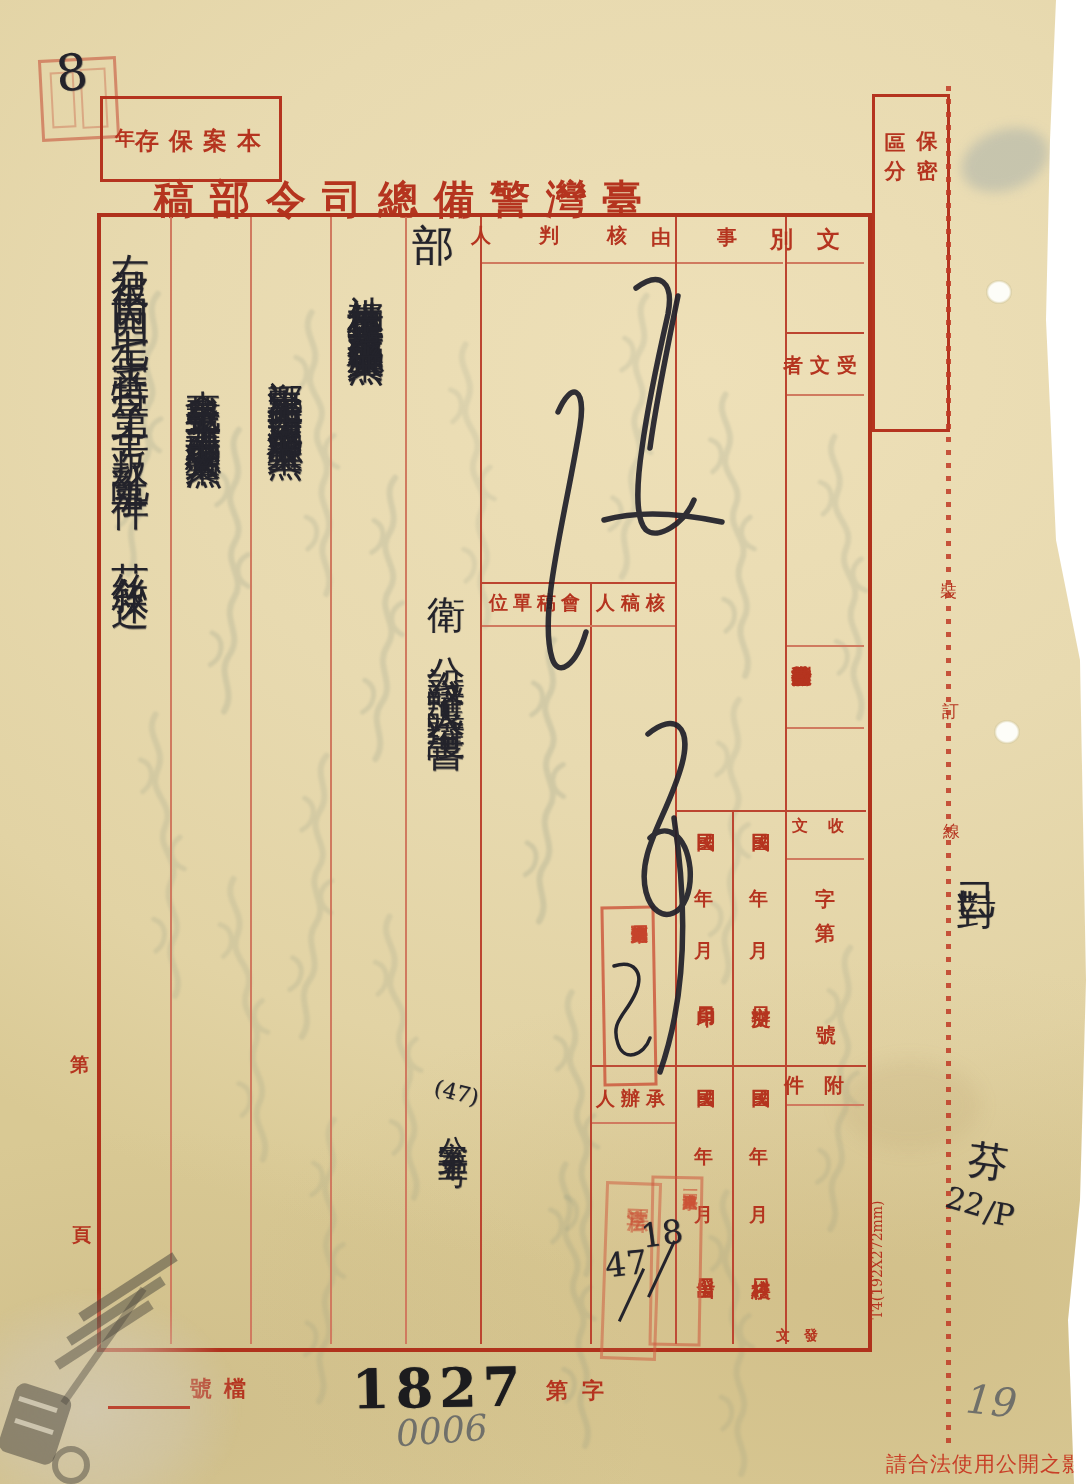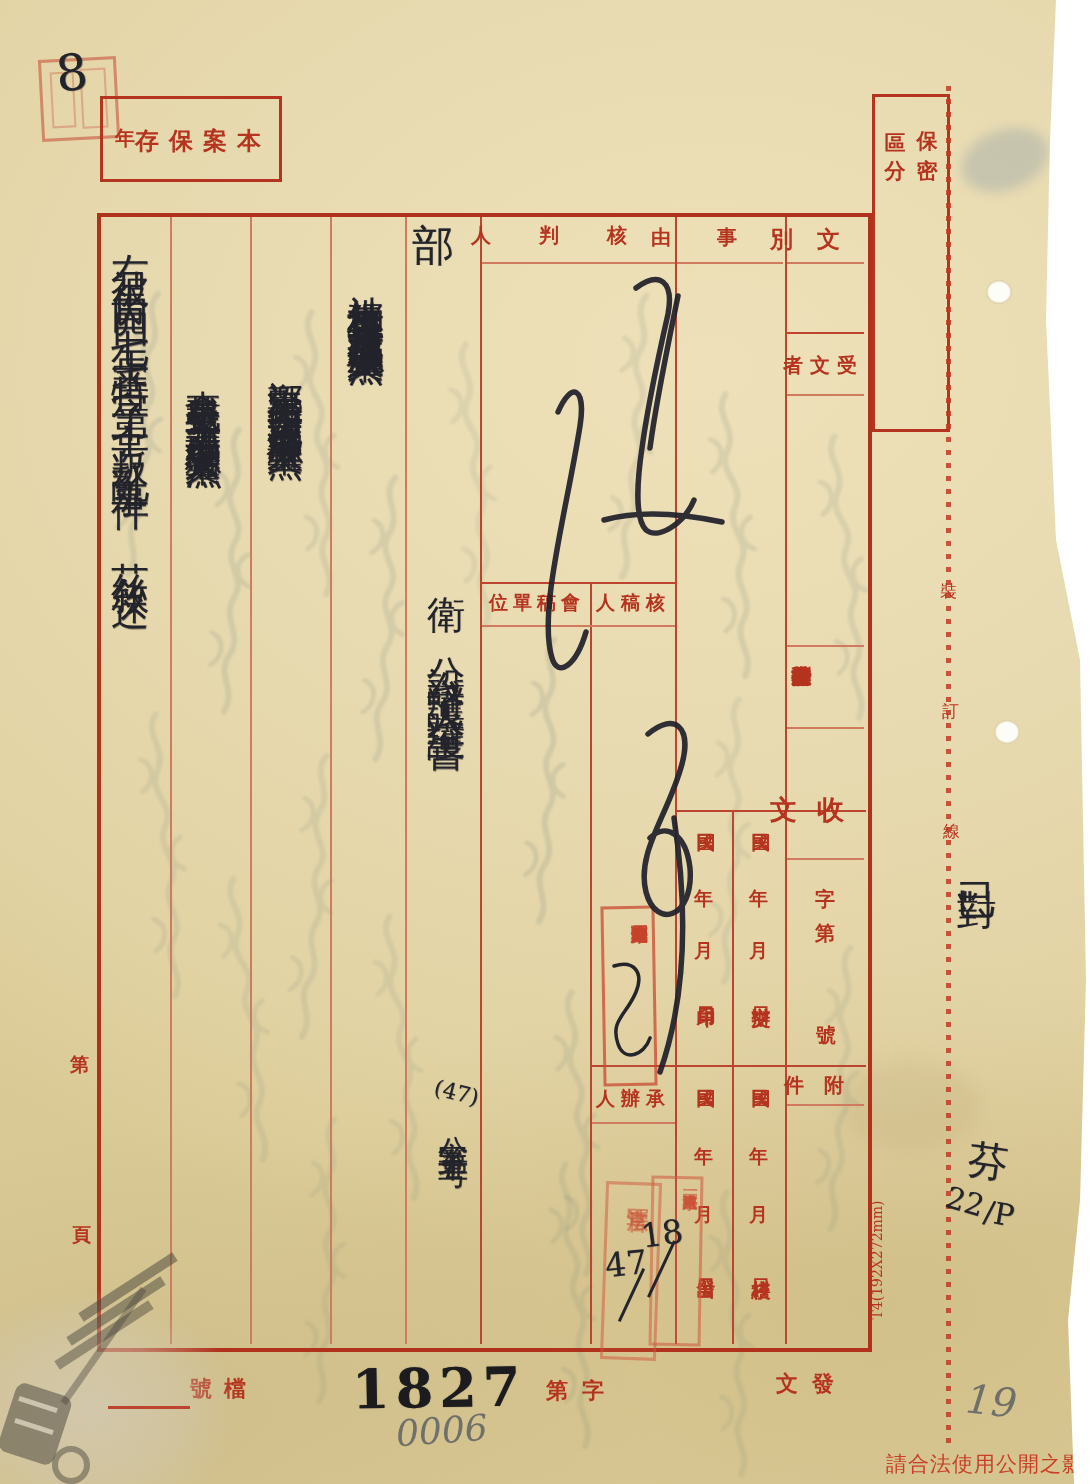--- a/index.html
+++ b/index.html
@@ -114,20 +114,21 @@
   </div>
   <div class="abs hand" style="left:56px;top:44px;font-size:50px;transform:rotate(-6deg)">8</div>
 
   
   <div class="bx" style="left:100px;top:96px;width:176px;height:80px">
     <span class="p" style="position:absolute;left:12px;top:26px;font-size:20px">年</span>
     <span class="p rtl" style="position:absolute;right:8px;top:26px;font-size:24px;letter-spacing:10px">本案保存</span>
   </div>
 
   
+  <div class="abs p rtl" style="left:118px;top:172px;width:540px;font-size:40px;letter-spacing:16px">臺灣警備總司令部稿</div>
 
   
 
   
   <div class="bx" style="left:872px;top:94px;width:72px;height:332px">
     <div class="p vert" style="position:absolute;left:38px;top:16px;font-size:21px;letter-spacing:28px">保密</div>
     <div class="p vert" style="position:absolute;left:6px;top:20px;font-size:21px;letter-spacing:26px">區分</div>
   </div>
 
   
@@ -159,21 +160,21 @@
   <div class="linethin" style="left:592px;top:1122px;width:83px;height:1.5px"></div>
   <div class="line" style="left:482px;top:582px;width:193px;height:2px"></div>
   <div class="linethin" style="left:482px;top:625px;width:193px;height:1.5px"></div>
 
   
   <div class="abs p rtl" style="left:482px;top:222px;width:193px;font-size:20px;letter-spacing:48px;padding-left:18px;box-sizing:border-box">核判人</div>
   <div class="abs p rtl" style="left:677px;top:224px;width:106px;font-size:20px;letter-spacing:46px;padding-left:12px;box-sizing:border-box">事由</div>
   <div class="abs p rtl" style="left:787px;top:224px;width:77px;font-size:23px;letter-spacing:24px;padding-left:6px;box-sizing:border-box">文別</div>
   <div class="abs p rtl" style="left:787px;top:352px;width:77px;font-size:20px;letter-spacing:7px;text-align:center">受文者</div>
   <div class="abs p vert" style="left:790px;top:650px;height:74px;font-size:20px;line-height:24px">分行及抄送副本份數</div>
-  <div class="abs p rtl" style="left:787px;top:792px;width:77px;font-size:27px;letter-spacing:20px;padding-left:8px;box-sizing:border-box">收文</div>
+  <div class="abs p rtl" style="left:787px;top:816px;width:77px;font-size:16px;letter-spacing:20px;padding-left:8px;box-sizing:border-box">收文</div>
   <span class="abs p" style="left:815px;top:886px;font-size:20px">字</span>
   <span class="abs p" style="left:815px;top:920px;font-size:20px">第</span>
   <span class="abs p" style="left:816px;top:1022px;font-size:20px">號</span>
   <div class="abs p rtl" style="left:787px;top:1072px;width:77px;font-size:20px;letter-spacing:20px;padding-left:8px;box-sizing:border-box">附件</div>
   <div class="abs p rtl" style="left:484px;top:590px;width:106px;font-size:19px;letter-spacing:5px;text-align:center">會稿單位</div>
   <div class="abs p rtl" style="left:592px;top:590px;width:83px;font-size:19px;letter-spacing:6px;text-align:center">核稿人</div>
   <div class="abs p rtl" style="left:592px;top:1086px;width:83px;font-size:19px;letter-spacing:6px;text-align:center">承辦人</div>
 
   
   <div class="abs" style="left:734px;top:814px;width:50px;height:248px;z-index:2">
@@ -257,21 +258,21 @@
   
   <div class="hole" style="left:986px;top:280px"></div>
   <div class="hole" style="left:994px;top:720px"></div>
 
   
   <div class="abs" style="left:108px;top:1406px;width:82px;height:3px;background:#bc4530;z-index:5"></div>
   <div class="abs p rtl" style="left:190px;top:1374px;font-size:22px;letter-spacing:12px">檔號</div>
   <div class="abs" style="left:352px;top:1356px;font-size:54px;font-weight:bold;letter-spacing:6px;color:#1c1c1e;z-index:5;transform:rotate(-1deg);text-shadow:0 0 1px #333">1827</div>
   <div class="abs pencil" style="left:396px;top:1410px;font-size:36px;transform:rotate(-4deg)">0006</div>
   <div class="abs p rtl" style="left:546px;top:1376px;font-size:22px;letter-spacing:14px">字第</div>
-  <div class="abs p rtl" style="left:776px;top:1369px;font-size:22px;letter-spacing:14px">發文</div>
+  <div class="abs p rtl" style="left:776px;top:1327px;font-size:14px;letter-spacing:14px">發文</div>
 
   
   <div class="wm" style="left:-60px;top:1290px;width:300px;height:240px;background:radial-gradient(closest-side,rgba(210,200,175,.9),rgba(210,200,175,.5) 60%,transparent);filter:blur(2px)"></div>
   <div class="wm" style="left:72px;top:1282px;width:112px;height:10px;background:rgba(70,66,58,.5);transform:rotate(-33deg)"></div>
   <div class="wm" style="left:60px;top:1306px;width:112px;height:10px;background:rgba(70,66,58,.48);transform:rotate(-33deg)"></div>
   <div class="wm" style="left:48px;top:1330px;width:112px;height:10px;background:rgba(70,66,58,.45);transform:rotate(-33deg)"></div>
   <div class="wm" style="left:100px;top:1276px;width:7px;height:140px;background:rgba(70,66,58,.4);transform:rotate(35deg)"></div>
   <div class="wm" style="left:6px;top:1388px;width:58px;height:72px;background:rgba(70,66,58,.5);border-radius:10px;transform:rotate(18deg)"></div>
   <div class="wm" style="left:18px;top:1402px;width:40px;height:5px;background:rgba(220,212,190,.8);transform:rotate(18deg)"></div>
   <div class="wm" style="left:14px;top:1424px;width:40px;height:5px;background:rgba(220,212,190,.8);transform:rotate(18deg)"></div>

